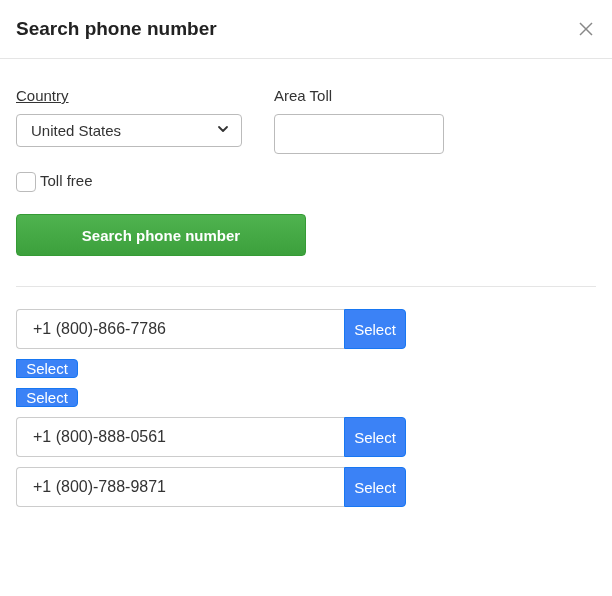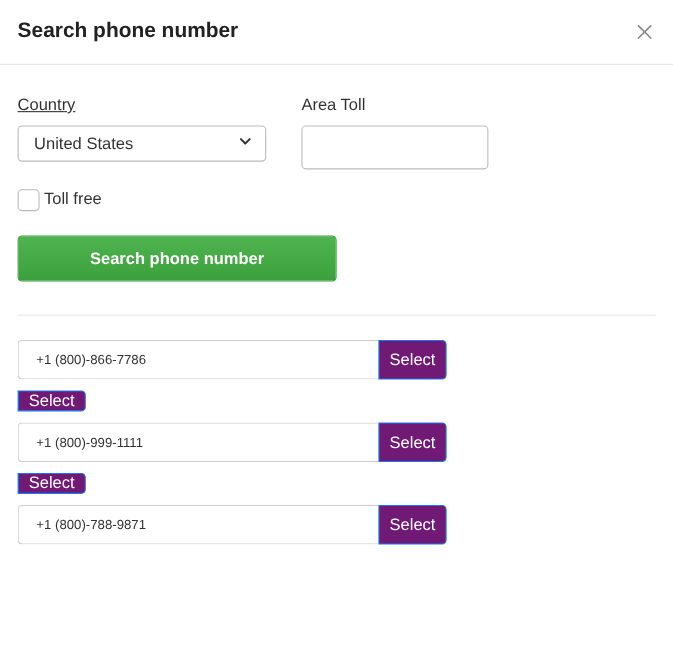--- a/index.html
+++ b/index.html
@@ -133,28 +133,28 @@
       display: flex;
       align-items: stretch;
       width: 390px;
     }
     .phone-box {
       flex: 1;
       border: 1px solid #ccc;
       border-right: none;
       border-radius: 4px 0 0 4px;
       padding: 10px 16px;
-      font-size: 12px;
+      font-size: 16px;
       color: #333;
       display: flex;
       align-items: center;
     }
     .select-btn {
       width: 62px;
-      background: #701a75;
+      background: #3b82f6;
       border: 1px solid #1877f2;
       border-radius: 0 4px 4px 0;
       color: #fff;
       font-size: 15px;
       cursor: pointer;
     }
   </style>
 </head>
 <body>
 
@@ -198,24 +198,24 @@
 
   <div class="results">
     <div class="result-row">
       <div class="phone-box">+1 (800)-866-7786</div>
       <button class="select-btn">Select</button>
     </div>
     <div class="result-row">
       <button class="select-btn">Select</button>
     </div>
     <div class="result-row">
-      <div class="phone-box">+1 (800)-999-1111</div>
-      <button class="select-btn">Select</button>
-    </div>
-    <div class="result-row">
+      <button class="select-btn">Select</button>
+    </div>
+    <div class="result-row">
+      <div class="phone-box">+1 (800)-888-0561</div>
       <button class="select-btn">Select</button>
     </div>
     <div class="result-row">
       <div class="phone-box">+1 (800)-788-9871</div>
       <button class="select-btn">Select</button>
     </div>
   </div>
 </div>
 
 </body></html>

